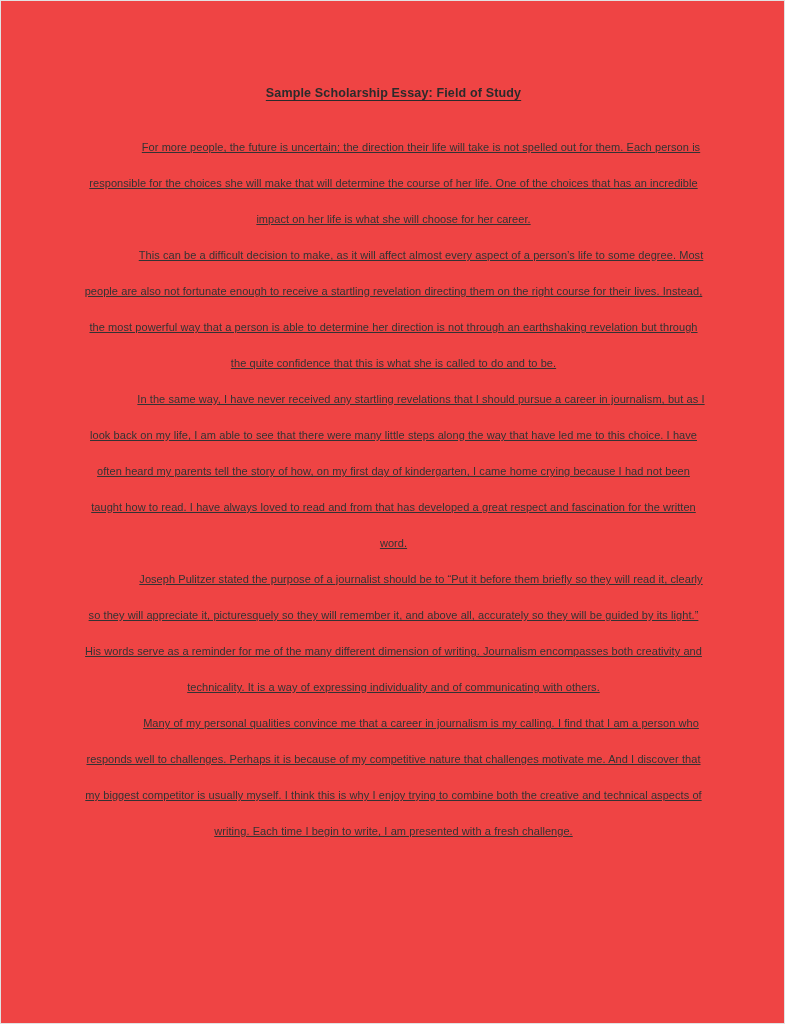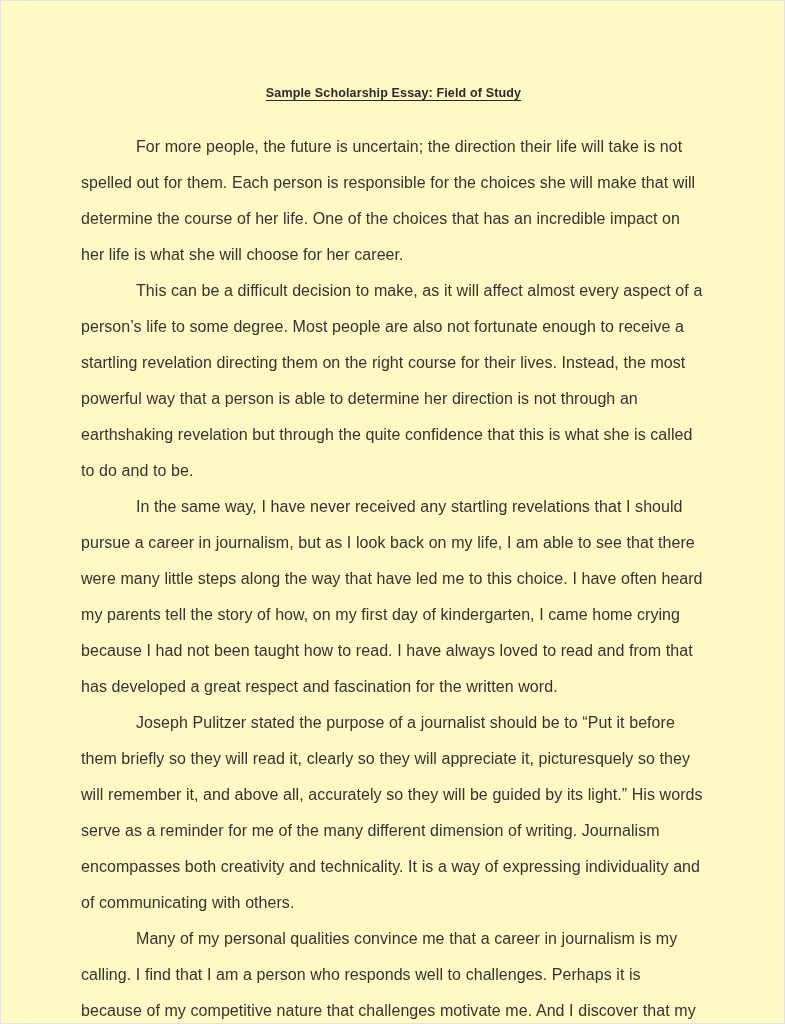--- a/index.html
+++ b/index.html
@@ -5,21 +5,21 @@
   html, body {
     margin: 0;
     padding: 0;
     background: #ffffff;
   }
 
   .page {
     position: relative;
     width: 785px;
     height: 1024px;
-    background: #fef9c3;
+    background: #ef4444;
     box-sizing: border-box;
     border: 1px solid #e2e2e2;
     overflow: hidden;
     font-family: "Liberation Sans", "DejaVu Sans", sans-serif;
   }
 
   .doc-title {
     margin: 0;
     padding: 0;
     text-align: center;
@@ -38,27 +38,28 @@
   .body-copy {
     position: absolute;
     left: 80px;
     top: 128px;
     width: 625px;
   }
 
   .essay-paragraph {
     margin: 0 0 0 0;
     padding: 0;
-    font-size: 16px;
+    font-size: 11px;
     line-height: 36px;
     color: #333333;
-    text-align: left;
+    text-align: center;
     text-indent: 55px;
     letter-spacing: 0.05px;
     word-spacing: 0.1px;
+    text-decoration: underline;
   }
 </style>
 </head>
 <body>
 
 <div class="page">
 
   <h1 class="doc-title">Sample Scholarship Essay: Field of Study</h1>
 
   <div class="body-copy">

